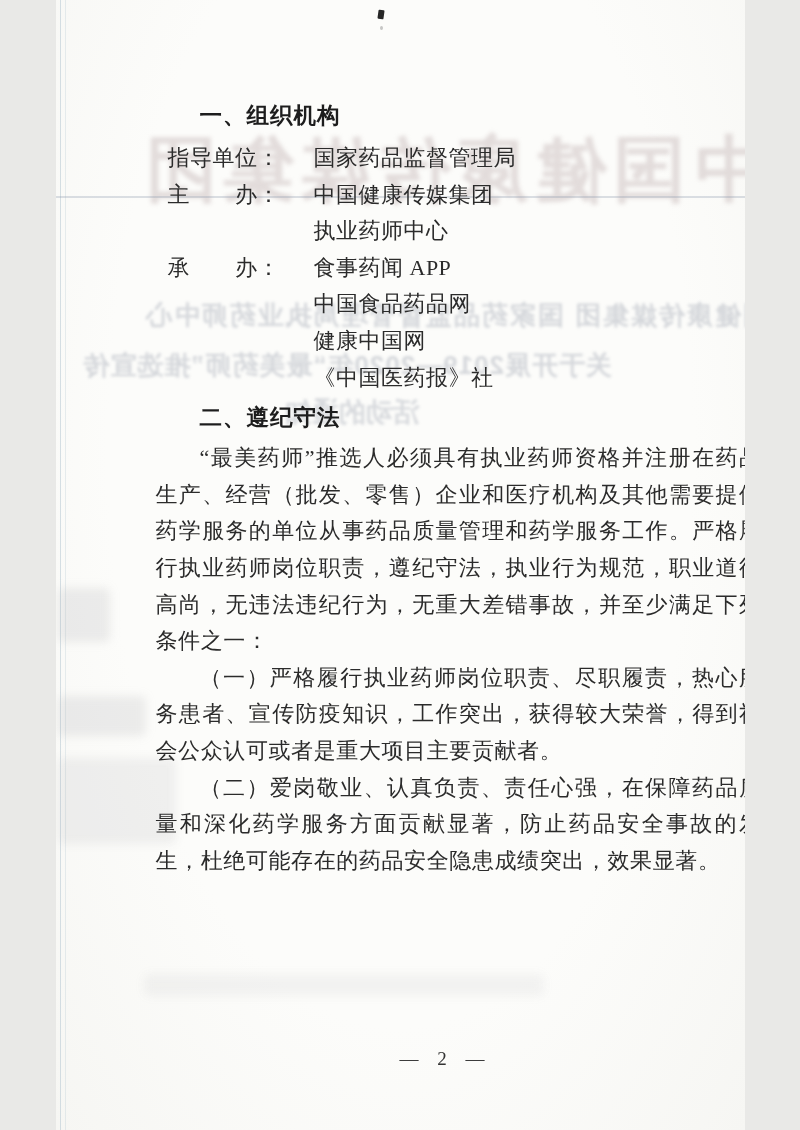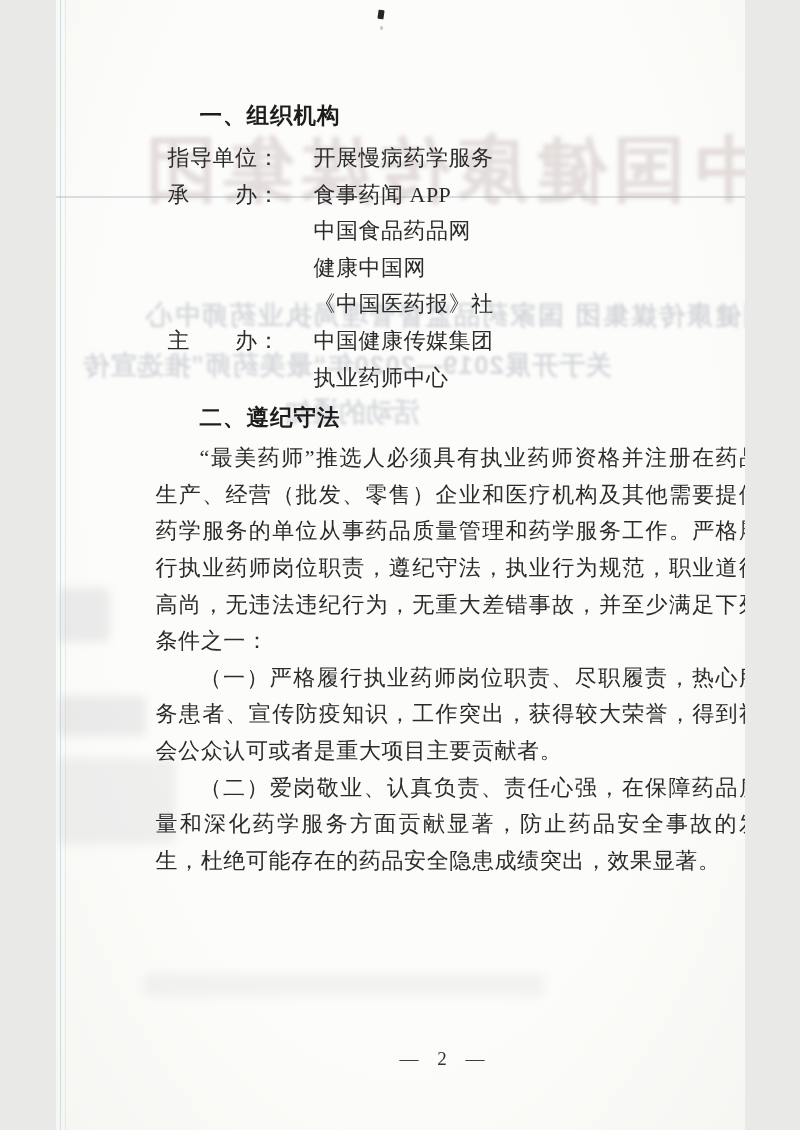--- a/index.html
+++ b/index.html
@@ -92,39 +92,39 @@
 
   <div class="content">
 
     <div class="sec-heading">一、组织机构</div>
 
     <div class="org-entries">
 
       <div class="entry">
         <span class="entry-label">指导单位：</span>
         <div class="entry-values">
-          <div>开展慢病药学服务</div>
+          <div>国家药品监督管理局</div>
+        </div>
+      </div>
+
+      <div class="entry">
+        <span class="entry-label">主　　办：</span>
+        <div class="entry-values">
+          <div>中国健康传媒集团</div>
+          <div>执业药师中心</div>
         </div>
       </div>
 
       <div class="entry">
         <span class="entry-label">承　　办：</span>
         <div class="entry-values">
           <div>食事药闻 APP</div>
           <div>中国食品药品网</div>
           <div>健康中国网</div>
           <div>《中国医药报》社</div>
-        </div>
-      </div>
-
-      <div class="entry">
-        <span class="entry-label">主　　办：</span>
-        <div class="entry-values">
-          <div>中国健康传媒集团</div>
-          <div>执业药师中心</div>
         </div>
       </div>
 
     </div>
 
     <div class="sec-heading">二、遵纪守法</div>
 
     <div class="paras">
       <div class="para">“最美药师”推选人必须具有执业药师资格并注册在药品生产、经营（批发、零售）企业和医疗机构及其他需要提供药学服务的单位从事药品质量管理和药学服务工作。严格履行执业药师岗位职责，遵纪守法，执业行为规范，职业道德高尚，无违法违纪行为，无重大差错事故，并至少满足下列条件之一：</div>
       <div class="para">（一）严格履行执业药师岗位职责、尽职履责，热心服务患者、宣传防疫知识，工作突出，获得较大荣誉，得到社会公众认可或者是重大项目主要贡献者。</div>

